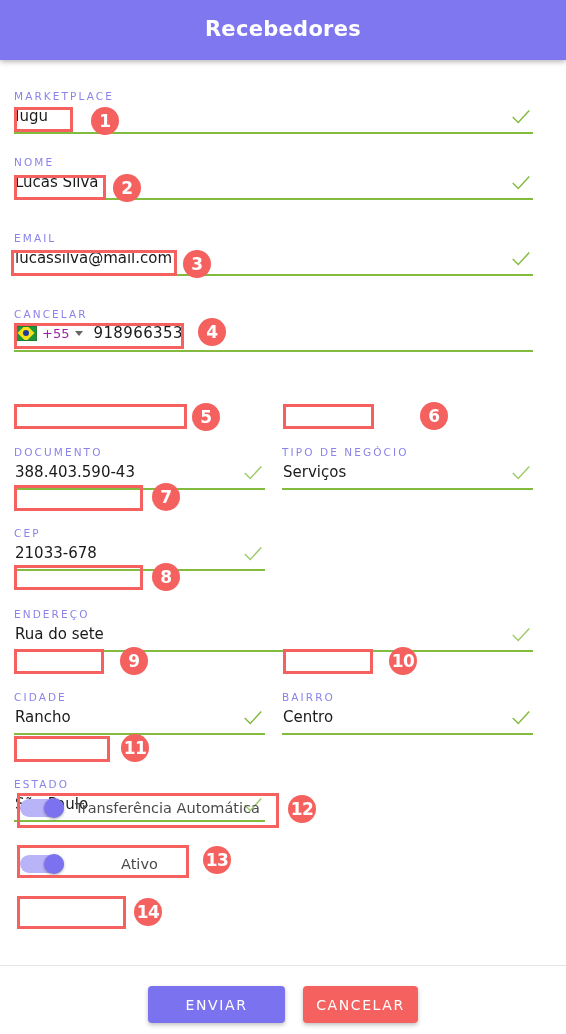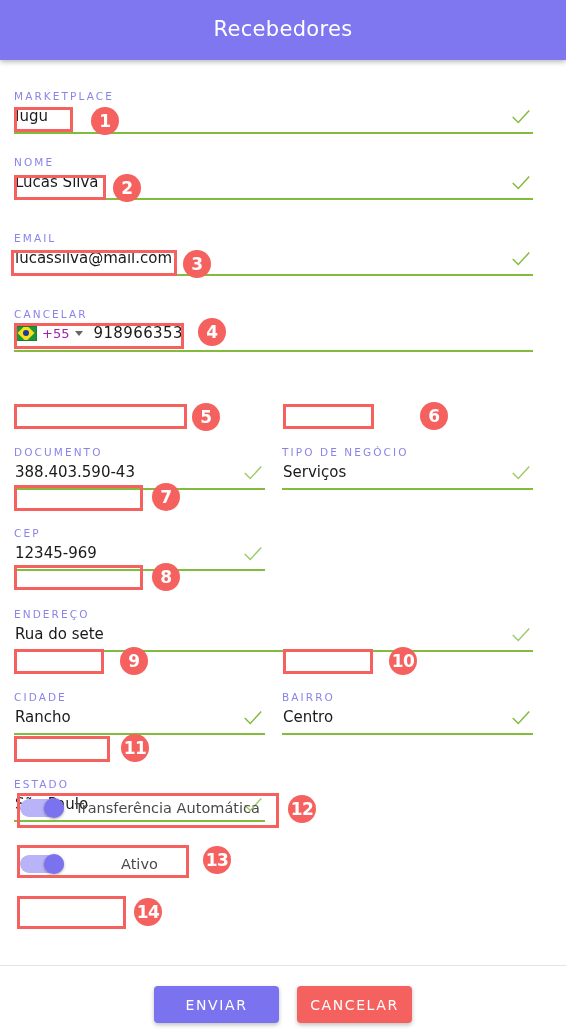--- a/index.html
+++ b/index.html
@@ -26,21 +26,21 @@
     box-shadow: 0 2px 5px rgba(0,0,0,0.28);
     z-index: 5;
   }
   .appbar-title {
     position: absolute;
     left: 0; right: 0;
     top: 17px;
     text-align: center;
     color: #ffffff;
     font-size: 21px;
-    font-weight: 400;
+    font-weight: 700;
     letter-spacing: 0.3px;
     font-family: "DejaVu Sans", sans-serif;
   }
 
   
   .form {
     position: absolute;
     left: 0; top: 60px;
     width: 566px;
     height: 905px;
@@ -195,21 +195,21 @@
     border-radius: 4px;
     color: #ffffff;
     font-size: 14px;
     letter-spacing: 1.6px;
     padding: 0;
     height: 37px;
     font-family: "DejaVu Sans", sans-serif;
     box-shadow: 0 2px 4px rgba(0,0,0,0.25);
     cursor: pointer;
   }
-  .btn-send { background: #7b72ef; width: 125px; }
+  .btn-send { background: #7b72ef; width: 137px; }
   .btn-cancel { background: #f5615e; width: 115px; }
 
   
   .anno-box {
     position: absolute;
     border: 3px solid #f5615e;
     box-sizing: border-box;
     z-index: 20;
     pointer-events: none;
   }
@@ -303,21 +303,21 @@
     <div class="field-underline" style="width:251px;"></div>
     <span class="check-icon" style="left:228px;">
       <svg viewBox="0 0 24 24" width="22" height="22">
           <path d="M3 12 L9 18 L21 5" fill="none" stroke="#9ecb6a" stroke-width="1.6"></path>
         </svg>
     </span>
   </div>
 
   <div class="field" style="left:14px; top:467px; width:251px;">
     <div class="field-label">CEP</div>
-    <div class="field-value">12345-969</div>
+    <div class="field-value">21033-678</div>
     <div class="field-underline" style="width:251px;"></div>
     <span class="check-icon" style="left:228px;">
       <svg viewBox="0 0 24 24" width="22" height="22">
           <path d="M3 12 L9 18 L21 5" fill="none" stroke="#9ecb6a" stroke-width="1.6"></path>
         </svg>
     </span>
   </div>
 
   <div class="field" style="left:14px; top:548px; width:519px;">
     <div class="field-label">ENDEREÇO</div>

